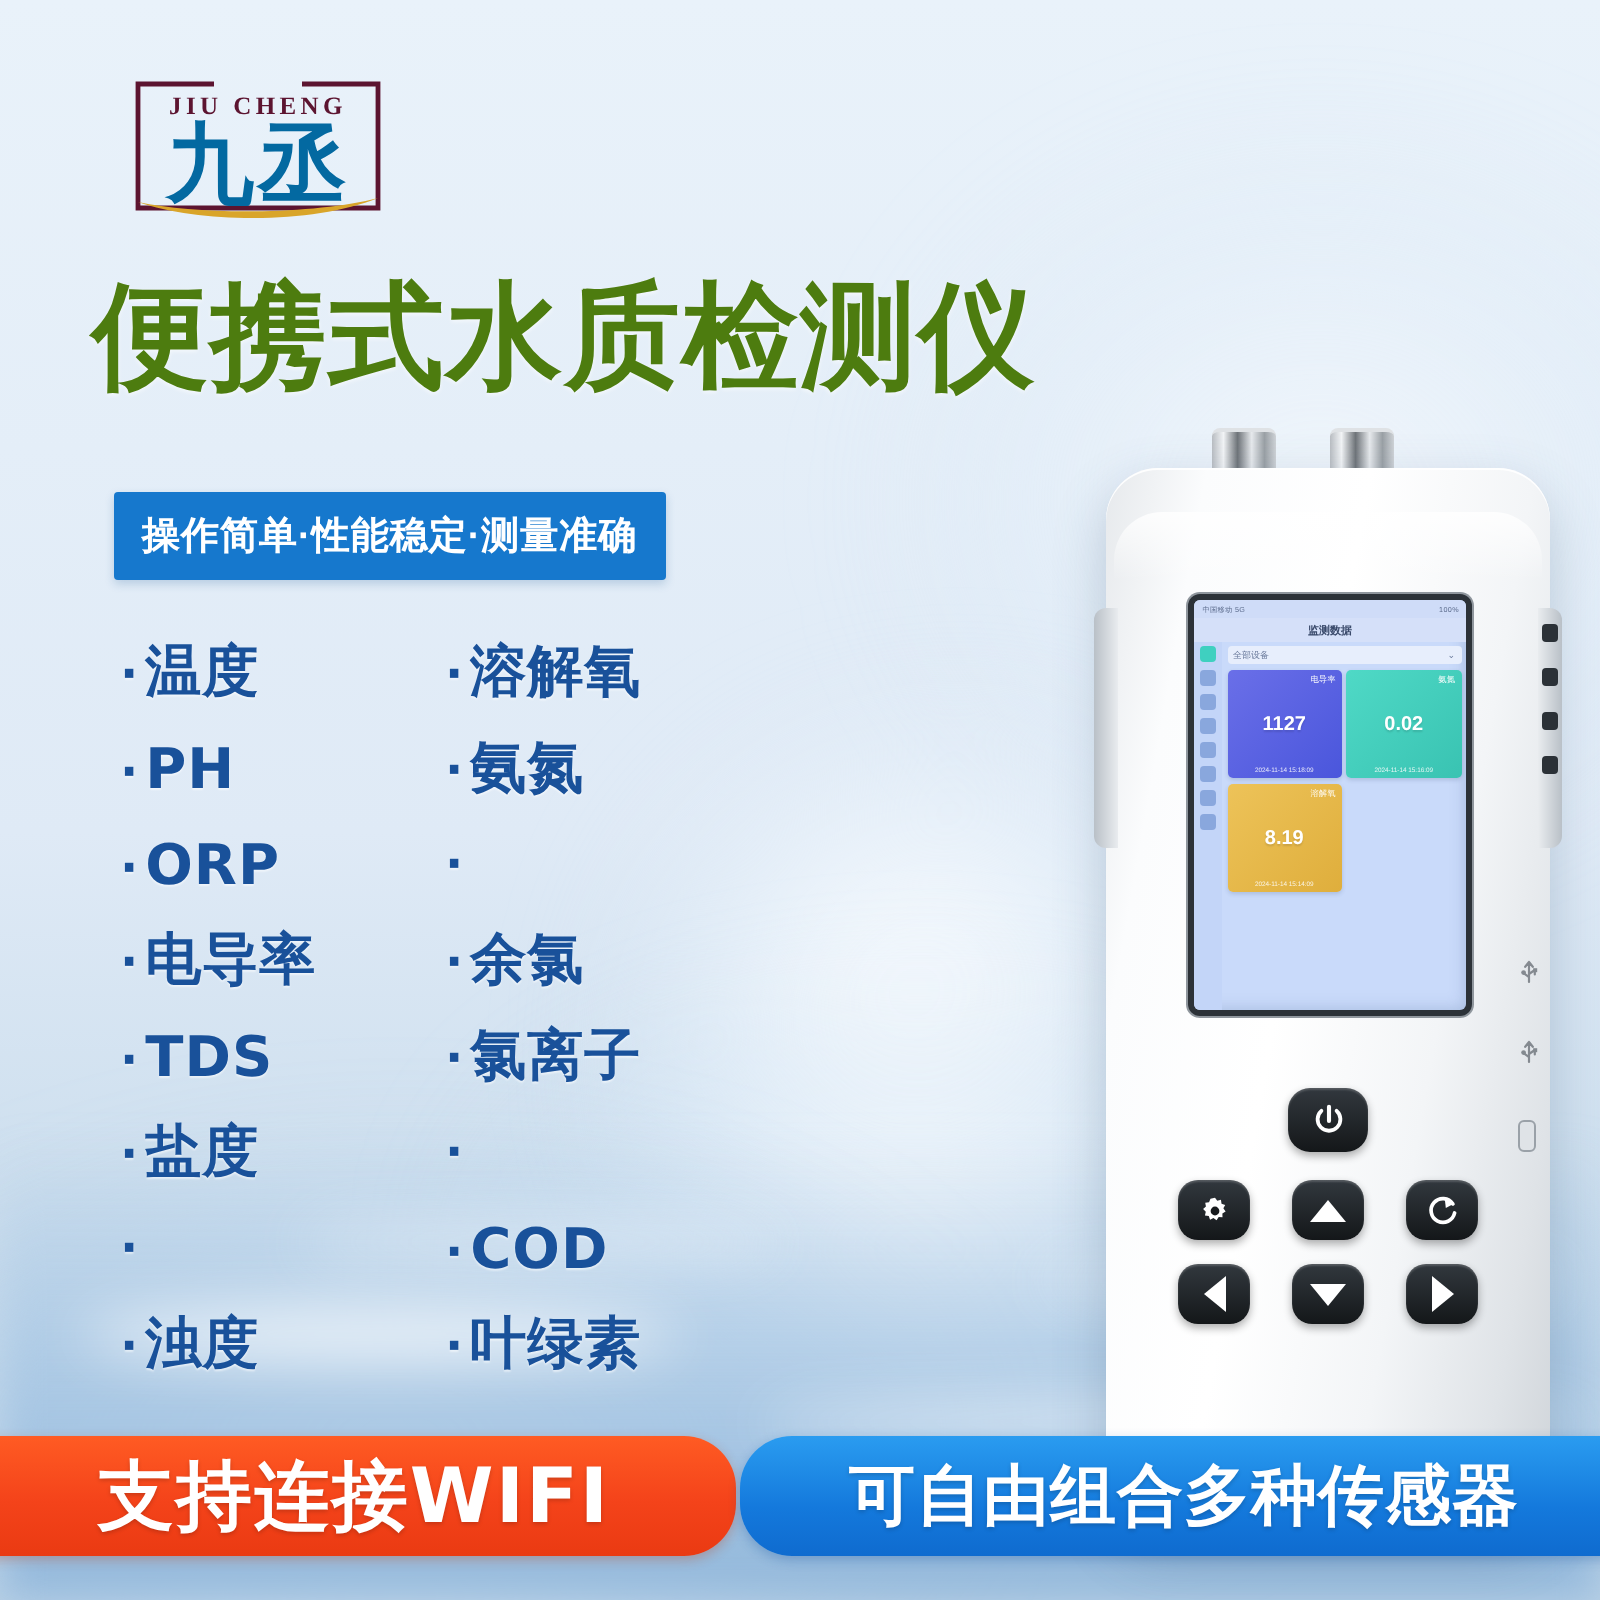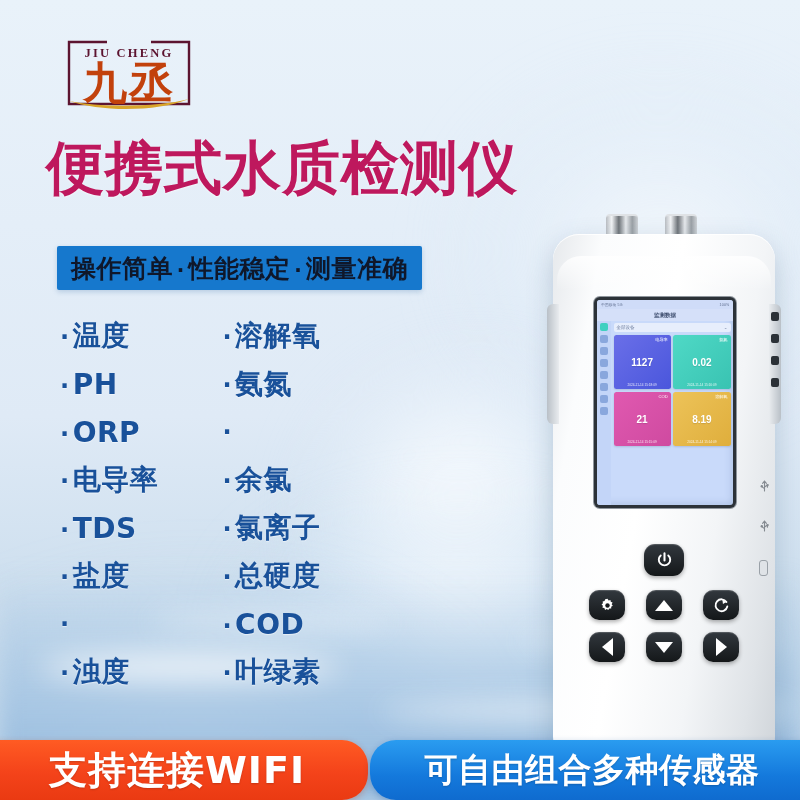--- a/index.html
+++ b/index.html
@@ -32,49 +32,49 @@
   .ws4{left:520px;bottom:150px;width:260px;height:20px;opacity:.55;}
 
   
   .logo{position:absolute;left:55px;top:34px;width:148px;height:84px;}
   .logo-frame{position:absolute;inset:0;}
   .logo-en{position:absolute;left:0;right:0;top:12px;text-align:center;
     font-family:"Liberation Serif","DejaVu Serif",serif;
     font-size:12.5px;letter-spacing:2.2px;color:#5c1430;font-weight:700;}
   .logo-cn{position:absolute;left:0;right:0;top:24px;text-align:center;
     font-family:"DejaVu Sans","Liberation Sans",sans-serif;
-    font-size:44px;line-height:50px;font-weight:700;color:#c2410c;letter-spacing:2px;}
+    font-size:44px;line-height:50px;font-weight:700;color:#0369a1;letter-spacing:2px;}
   .logo-swoosh{position:absolute;left:12px;bottom:6px;width:124px;height:16px;}
 
   
   .headline{position:absolute;left:46px;top:134px;width:520px;
     font-family:"DejaVu Sans","Liberation Sans",sans-serif;
-    font-size:58px;line-height:68px;font-weight:700;color:#be185d;letter-spacing:1px;
+    font-size:58px;line-height:68px;font-weight:700;color:#4d7c0f;letter-spacing:1px;
     text-shadow:0 1px 2px rgba(255,255,255,.6);}
 
   
   .subbanner{position:absolute;left:57px;top:246px;height:44px;padding:0 14px;
     display:flex;align-items:center;background:#1678cd;border-radius:2px;
     box-shadow:0 2px 5px rgba(30,90,150,.22);}
-  .subbanner-text{font-family:Liberation Mono, monospace;
-    font-size:25px;font-weight:700;color:#0f172a;letter-spacing:0.5px;white-space:nowrap;}
+  .subbanner-text{font-family:Liberation Sans, sans-serif;
+    font-size:19px;font-weight:700;color:#ffffff;letter-spacing:0.5px;white-space:nowrap;}
 
   
   .features{position:absolute;left:60px;top:312px;width:320px;}
   .feat-row{display:flex;height:48px;align-items:center;}
   .feat-cell{display:flex;align-items:baseline;color:#19519a;
     font-family:"DejaVu Sans","Liberation Sans",sans-serif;
     font-size:28px;font-weight:700;letter-spacing:.5px;
     text-shadow:0 1px 1px rgba(255,255,255,.55);}
   .feat-cell.c1{width:165px;}
   .feat-cell.c2{width:160px;}
   .feat-dot{font-size:24px;margin-right:3px;color:#19519a;}
 
   
-  .bottom-wrap{position:absolute;left:0;bottom:0;width:800px;height:60px;}
+  .bottom-wrap{position:absolute;left:0;bottom:22px;width:800px;height:60px;}
   .band-orange{position:absolute;left:-14px;top:0;width:382px;height:60px;
     background:linear-gradient(180deg,#ff5b23 0%,#f4431a 55%,#ea3a12 100%);
     border-radius:0 26px 26px 0;display:flex;align-items:center;justify-content:center;
     box-shadow:0 2px 6px rgba(190,60,20,.3);}
   .band-blue{position:absolute;left:370px;top:0;width:444px;height:60px;
     background:linear-gradient(180deg,#2a9cf0 0%,#1479dc 60%,#0f6bcf 100%);
     border-radius:26px 0 0 26px;display:flex;align-items:center;justify-content:center;
     box-shadow:0 2px 6px rgba(20,80,160,.3);}
   .band-text{font-family:"DejaVu Sans","Liberation Sans",sans-serif;
     font-weight:700;color:#fff;font-size:38px;letter-spacing:1px;white-space:nowrap;
@@ -241,21 +241,20 @@
           <span>氯离子</span>
         </div>
     </div>
     <div class="feat-row">
       <div class="feat-cell c1">
           <span class="feat-dot">·</span>
           <span>盐度</span>
         </div>
       <div class="feat-cell c2">
           <span class="feat-dot">·</span>
-          <span>总硬度</span>
         </div>
     </div>
     <div class="feat-row">
       <div class="feat-cell c1">
           <span class="feat-dot">·</span>
         </div>
       <div class="feat-cell c2">
           <span class="feat-dot">·</span>
           <span>COD</span>
         </div>
@@ -311,25 +310,20 @@
               <div class="dcard" style="background:linear-gradient(135deg,#6a6fe8,#4a56dc)">
                 <div class="lbl">电导率</div>
                 <div class="val">1127</div>
                 <div class="ts">2024-11-14 15:18:09</div>
               </div>
               <div class="dcard" style="background:linear-gradient(135deg,#4fd9c6,#39c3b2)">
                 <div class="lbl">氨氮</div>
                 <div class="val">0.02</div>
                 <div class="ts">2024-11-14 15:16:09</div>
               </div>
-              <div class="dcard" style="background:linear-gradient(135deg,#e059b0,#cf4aa0)">
-                <div class="lbl">COD</div>
-                <div class="val">21</div>
-                <div class="ts">2024-11-14 15:15:09</div>
-              </div>
               <div class="dcard" style="background:linear-gradient(135deg,#edc359,#dfae3c)">
                 <div class="lbl">溶解氧</div>
                 <div class="val">8.19</div>
                 <div class="ts">2024-11-14 15:14:09</div>
               </div>
             </div>
           </div>
         </div>
       </div>
 

